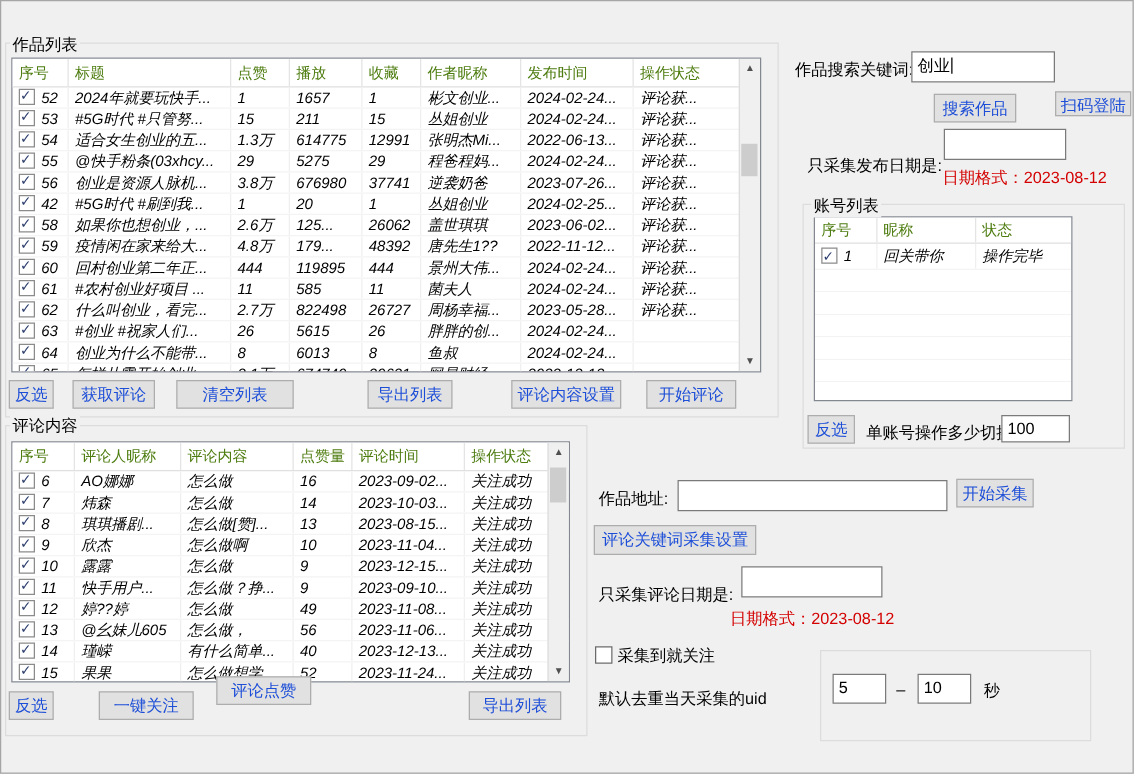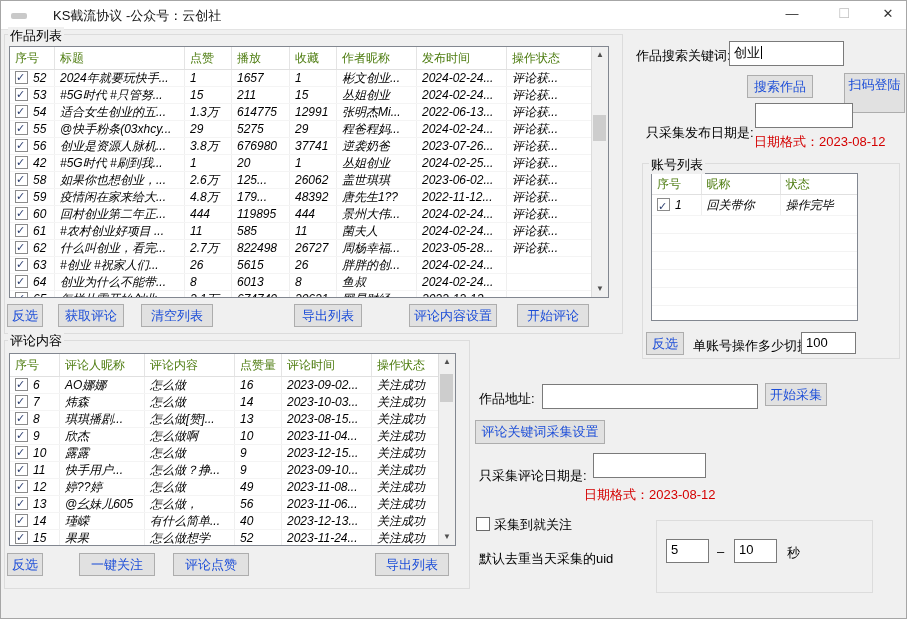--- a/index.html
+++ b/index.html
@@ -37,27 +37,20 @@
   .lbl{position:absolute;font-size:13px;color:#000;white-space:nowrap;}
   .red{position:absolute;font-size:13px;color:#d40000;white-space:nowrap;}
   .acct-empty{height:104px;background:repeating-linear-gradient(to bottom,#fff 0 17px,#f3f3f3 17px 18px);}
   .ckbox{position:absolute;width:12px;height:12px;border:1px solid #6a6a6a;background:#fff;}
 </style>
 </head>
 <body>
 
 <div class="window">
 
-  <div class="titlebar">
-    <div class="app-icon"></div>
-    <div class="title-text">KS截流协议 -公众号：云创社</div>
-    <div class="wbtn" style="left:770px;">—</div>
-    <div class="wbtn max" style="left:822px;">☐</div>
-    <div class="wbtn" style="left:866px;">✕</div>
-  </div>
 
   <div class="groupbox" style="left:3px;top:33px;width:617px;height:298px;"></div>
   <div class="grouplabel" style="left:7px;top:26px;">作品列表</div>
 
   <div class="tbl" style="left:8px;top:45px;width:600px;height:252px;">
     <div class="thead">
       <div class="th w-id">序号</div>
       <div class="th w-title">标题</div>
       <div class="th w-like">点赞</div>
       <div class="th w-play">播放</div>
@@ -212,21 +205,21 @@
 
     <div class="vscroll">
       <div class="sarrow up">▲</div>
       <div class="sthumb" style="top:68px;height:26px;"></div>
       <div class="sarrow down">▼</div>
     </div>
   </div>
 
   <div class="btn" style="left:6px;top:303px;width:36px;padding:0 4px;">反选</div>
   <div class="btn" style="left:57px;top:303px;width:66px;">获取评论</div>
-  <div class="btn" style="left:140px;top:303px;width:72px;">清空列表</div>
+  <div class="btn" style="left:140px;top:303px;width:94px;">清空列表</div>
   <div class="btn" style="left:293px;top:303px;width:68px;">导出列表</div>
   <div class="btn" style="left:408px;top:303px;width:88px;">评论内容设置</div>
   <div class="btn" style="left:516px;top:303px;width:72px;">开始评论</div>
 
   <div class="groupbox" style="left:3px;top:339px;width:464px;height:247px;"></div>
   <div class="grouplabel" style="left:7px;top:331px;">评论内容</div>
 
   <div class="tbl" style="left:8px;top:352px;width:447px;height:193px;">
     <div class="thead">
       <div class="th m-id">序号</div>
@@ -321,27 +314,27 @@
       </div>
     <div class="vscroll">
       <div class="sarrow up">▲</div>
       <div class="sthumb" style="top:20px;height:28px;"></div>
       <div class="sarrow down">▼</div>
     </div>
   </div>
 
   <div class="btn" style="left:6px;top:552px;width:36px;padding:0 4px;">反选</div>
   <div class="btn" style="left:78px;top:552px;width:76px;">一键关注</div>
-  <div class="btn" style="left:172px;top:552px;width:76px;">评论点赞</div>
+  <div class="btn" style="left:172px;top:540px;width:76px;">评论点赞</div>
   <div class="btn" style="left:374px;top:552px;width:74px;">导出列表</div>
 
   <div class="lbl" style="left:635px;top:46px;">作品搜索关键词:</div>
   <div class="input" style="left:728px;top:40px;width:115px;height:25px;"><span>创业</span><span class="caret"></span></div>
   <div class="btn" style="left:746px;top:74px;width:66px;">搜索作品</div>
-  <div class="btn" style="left:843px;top:72px;width:61px;height:40px;line-height:22px;">扫码登陆</div>
+  <div class="btn" style="left:843px;top:72px;width:61px;height:20px;line-height:22px;">扫码登陆</div>
 
   <div class="lbl" style="left:645px;top:108px;margin-top:15px;">只采集发布日期是:</div>
   <div class="input" style="left:754px;top:102px;width:98px;height:25px;"></div>
   <div class="red" style="left:753px;top:132px;">日期格式：2023-08-12</div>
 
   <div class="groupbox" style="left:641px;top:162px;width:256px;height:194px;"></div>
   <div class="grouplabel" style="left:648px;top:155px;">账号列表</div>
 
   <div class="tbl" style="left:650px;top:172px;width:207px;height:148px;">
     <div class="thead" style="height:20px;line-height:20px;">

